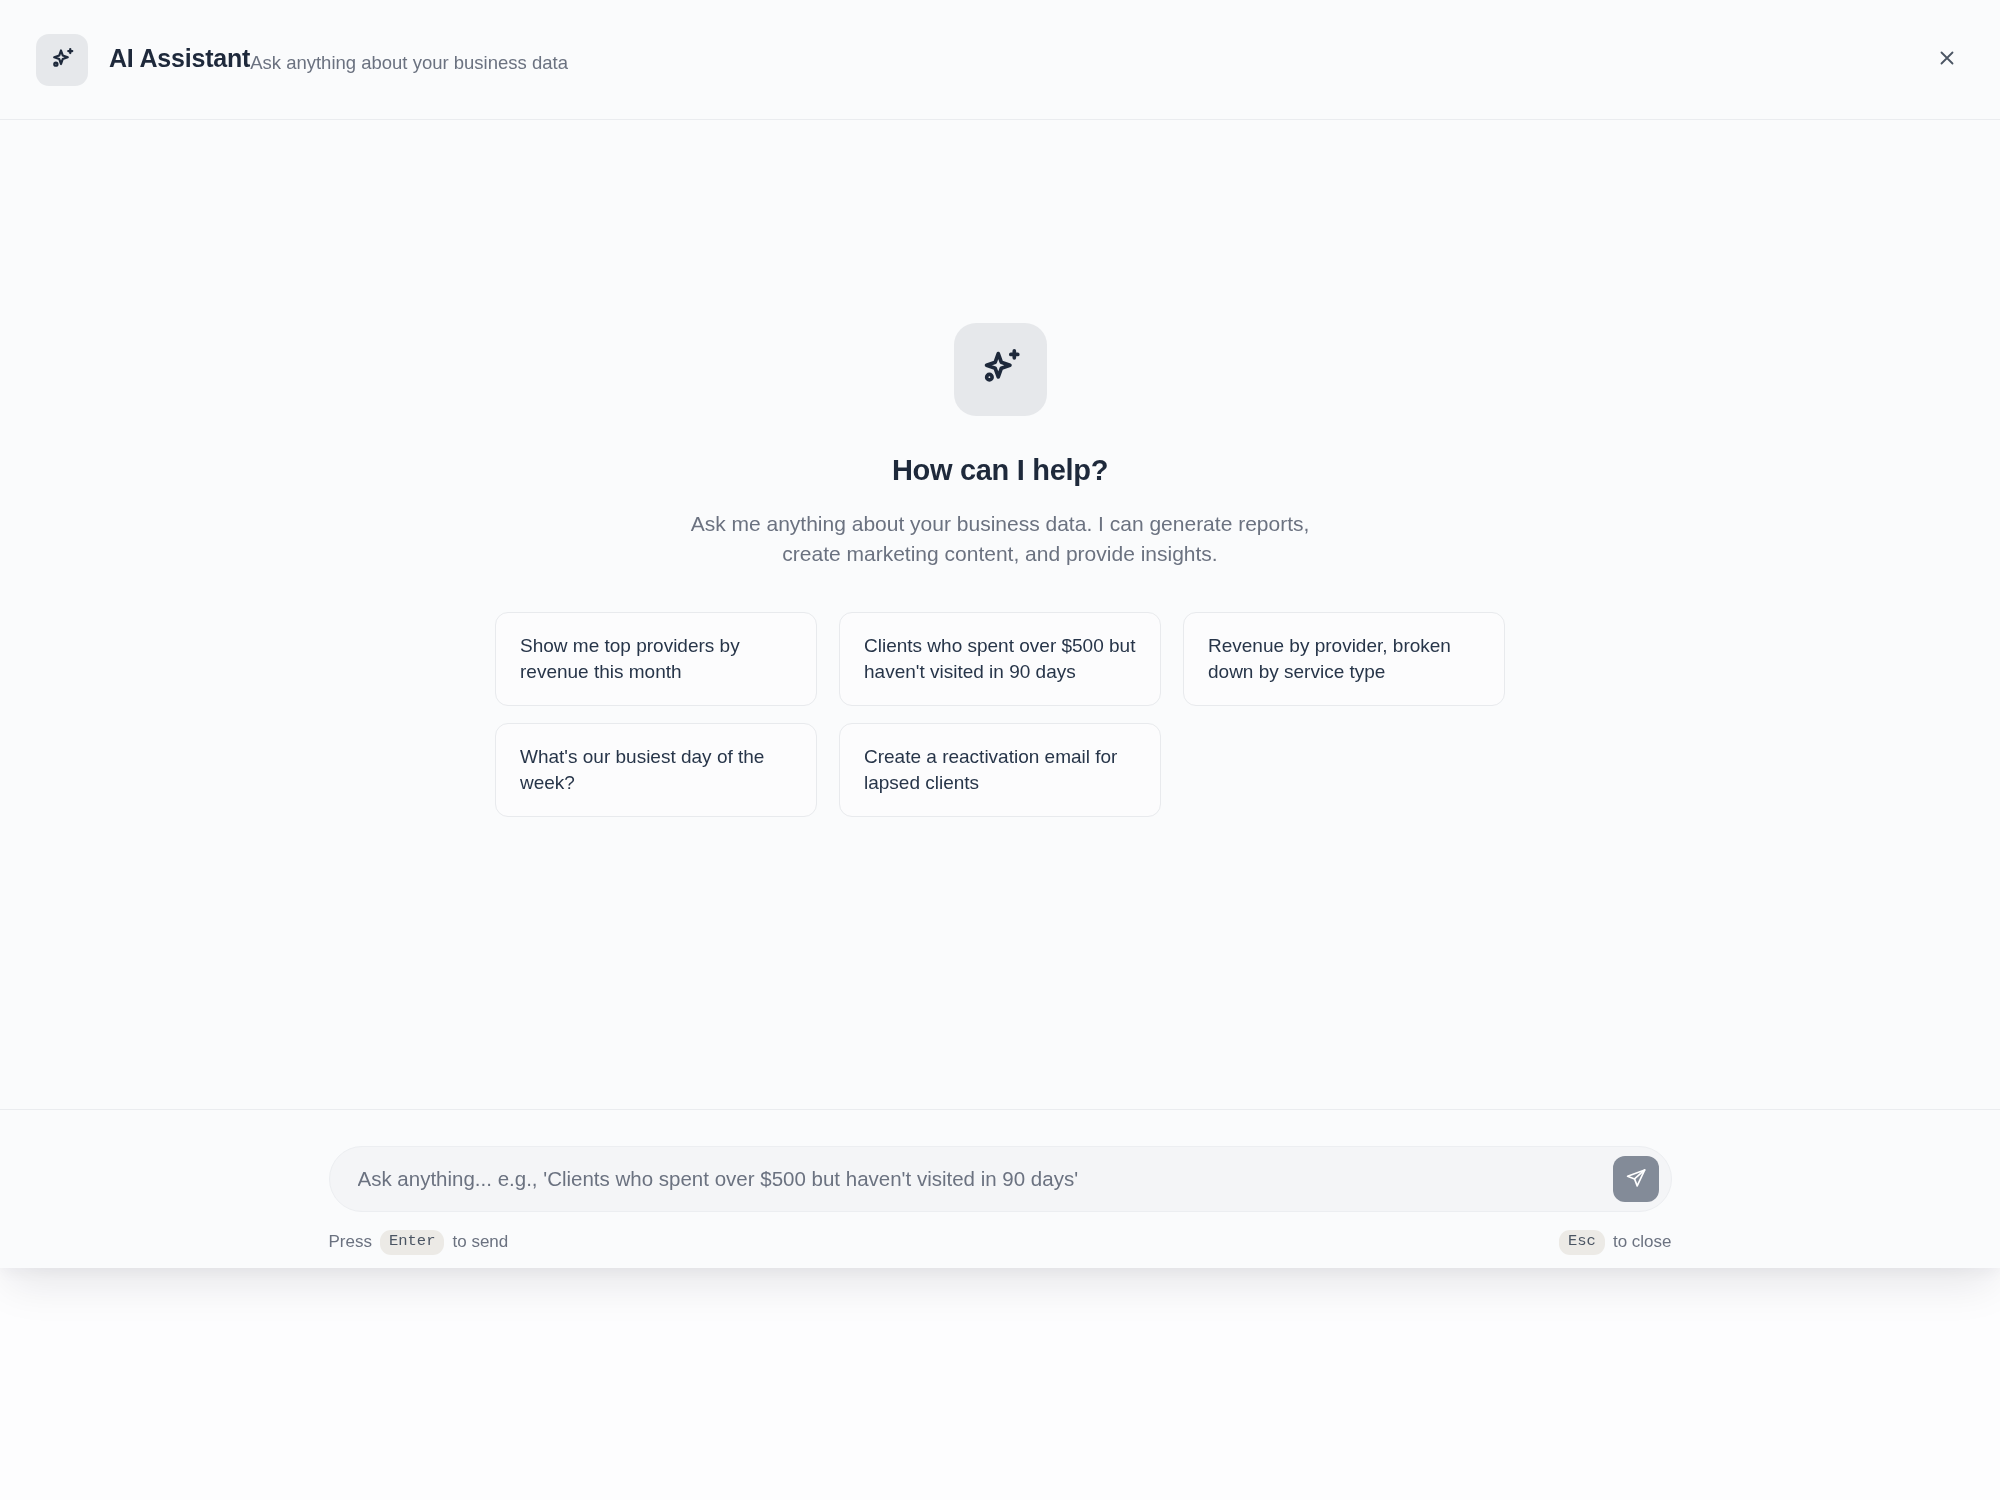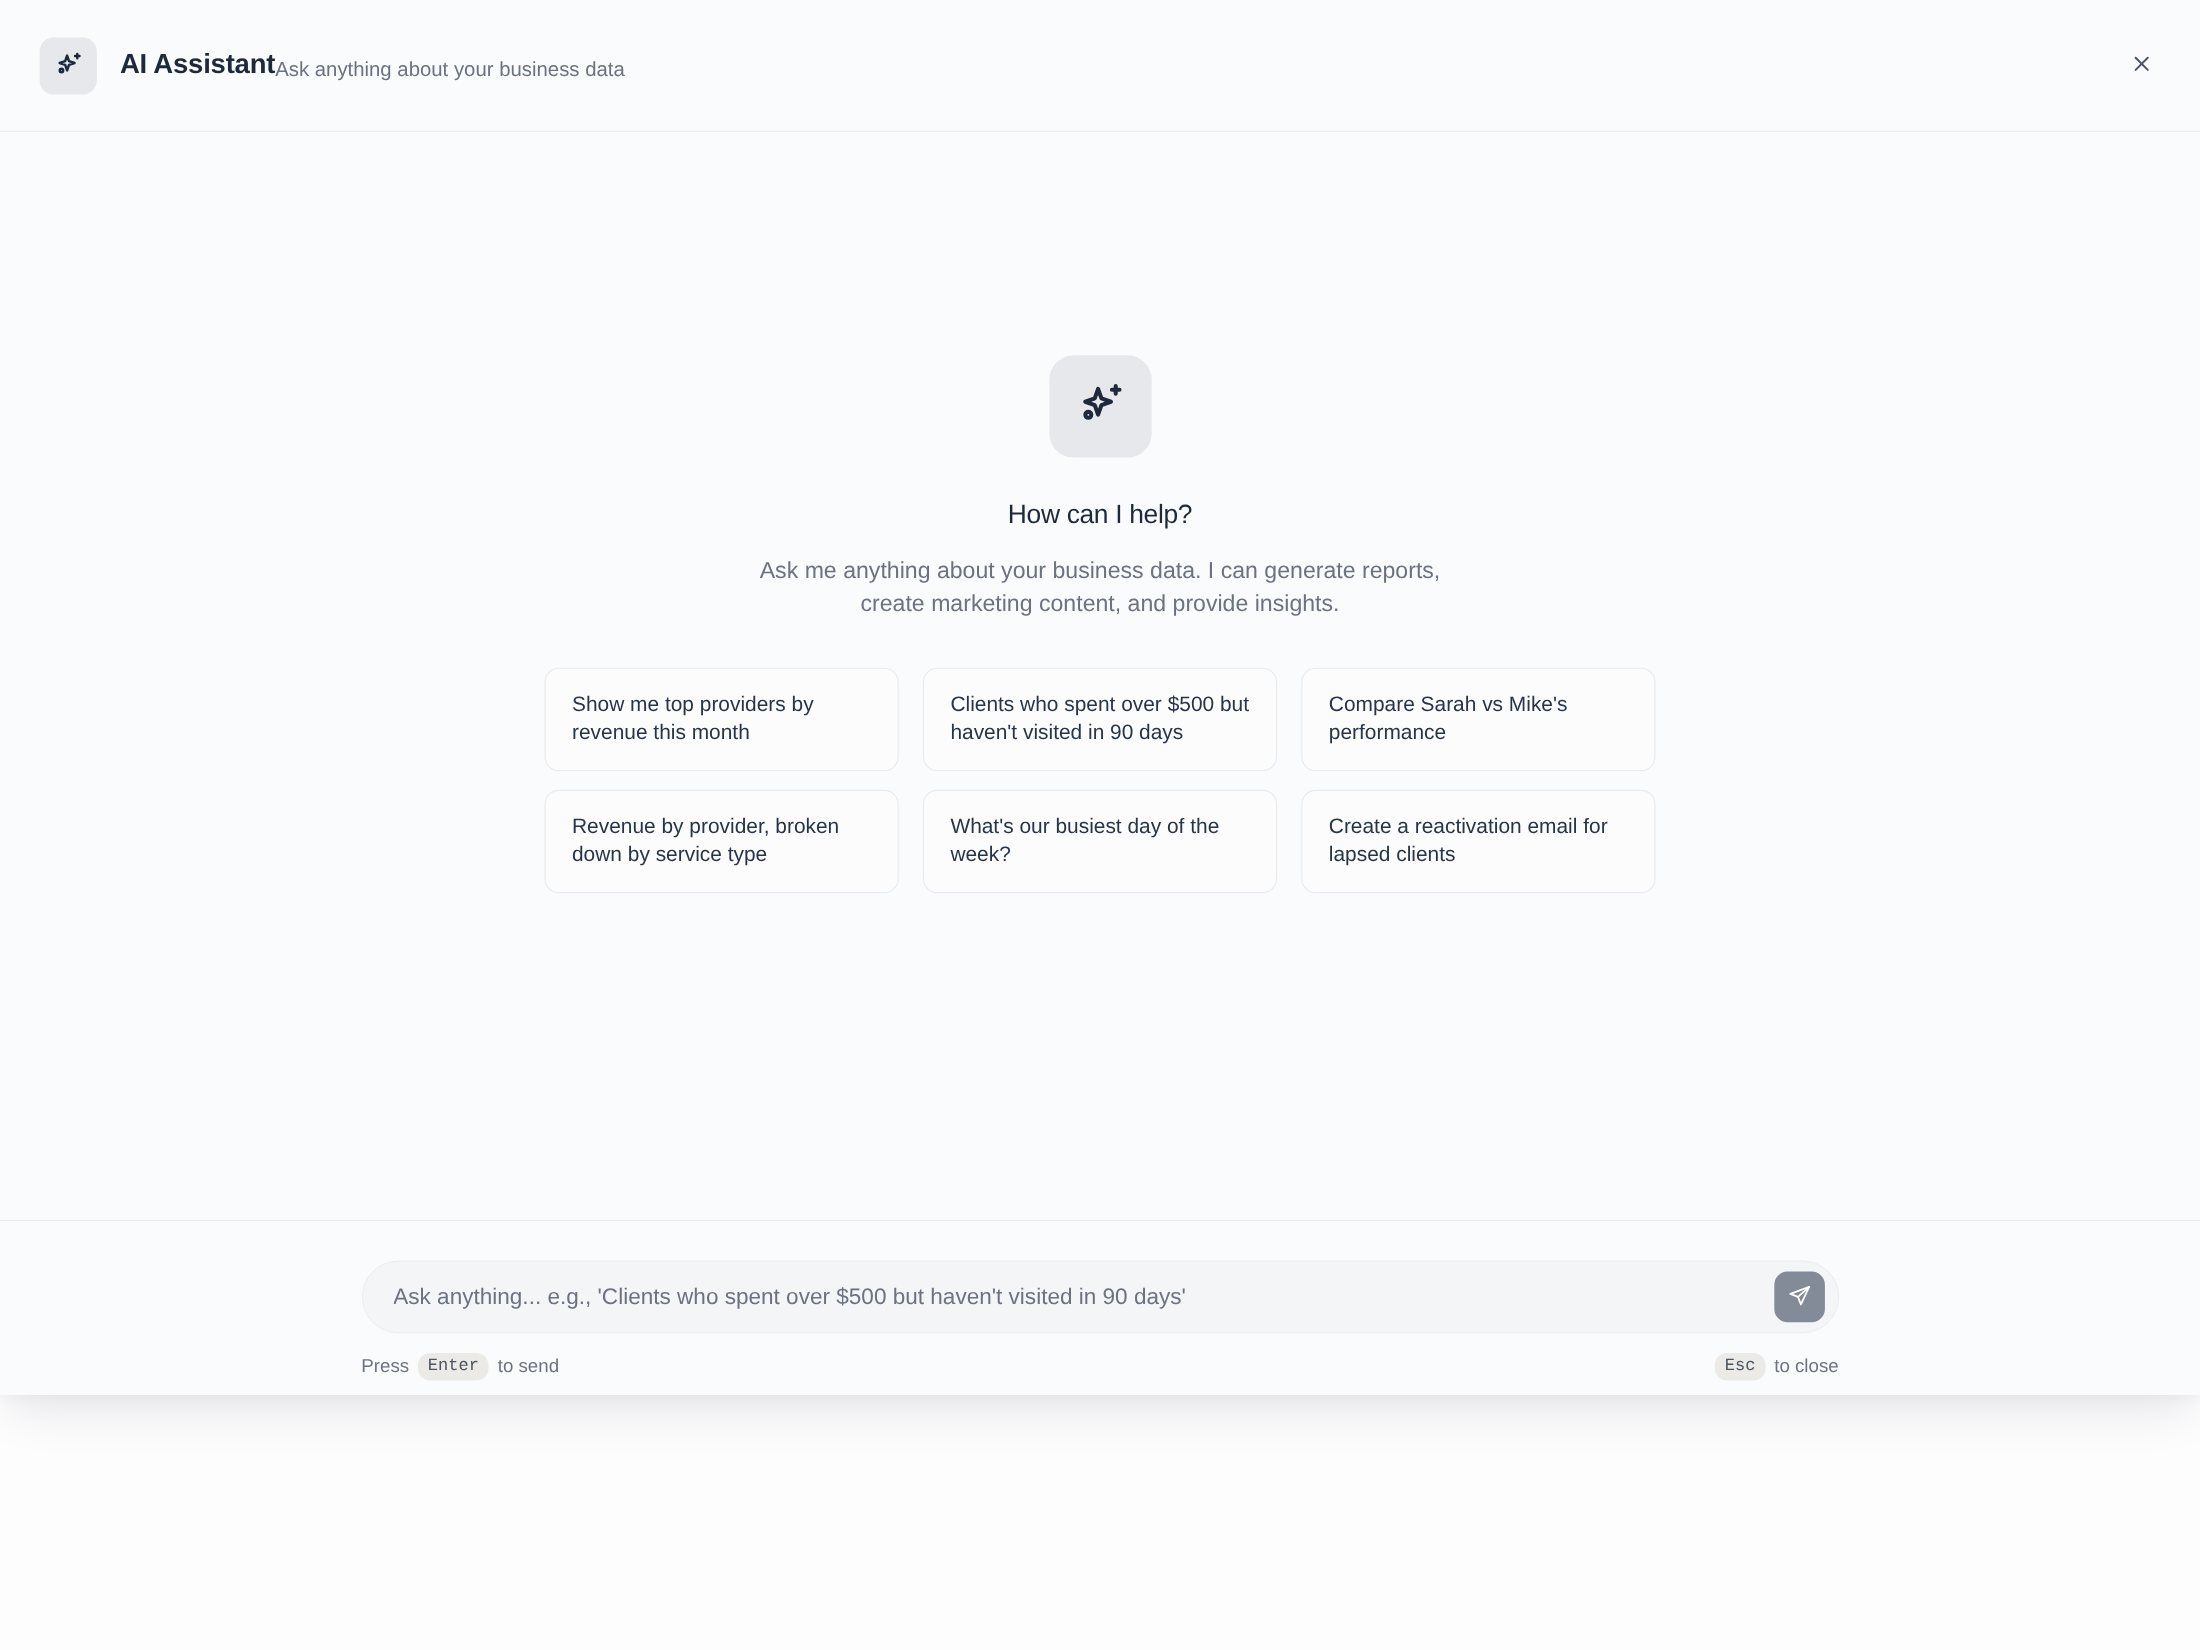--- a/index.html
+++ b/index.html
@@ -119,22 +119,22 @@
     height: 93px;
     border-radius: 22px;
     background: #e6e8eb;
     display: flex;
     align-items: center;
     justify-content: center;
   }
 
   .hero-title {
     margin-top: 38px;
-    font-size: 24px;
-    font-weight: 400;
+    font-size: 29px;
+    font-weight: 700;
     color: #1e293b;
     letter-spacing: -0.3px;
   }
 
   .hero-desc {
     margin-top: 22px;
     font-size: 21px;
     line-height: 1.42;
     color: #6b7280;
     text-align: center;
@@ -274,21 +274,20 @@
             <circle cx="7.1" cy="15.3" r="1.25"></circle>
           </svg>
         </div>
 
         <div class="hero-title">How can I help?</div>
         <div class="hero-desc">Ask me anything about your business data. I can generate reports, create marketing content, and provide insights.</div>
 
         <div class="suggestions">
           <button class="suggestion-card">Show me top providers by revenue this month</button>
           <button class="suggestion-card">Clients who spent over $500 but haven't visited in 90 days</button>
-          <button class="suggestion-card">Compare Sarah vs Mike's performance</button>
           <button class="suggestion-card">Revenue by provider, broken down by service type</button>
           <button class="suggestion-card">What's our busiest day of the week?</button>
           <button class="suggestion-card">Create a reactivation email for lapsed clients</button>
         </div>
 
       </div>
     </div>
 
     <div class="composer">
       <div class="input-row">

